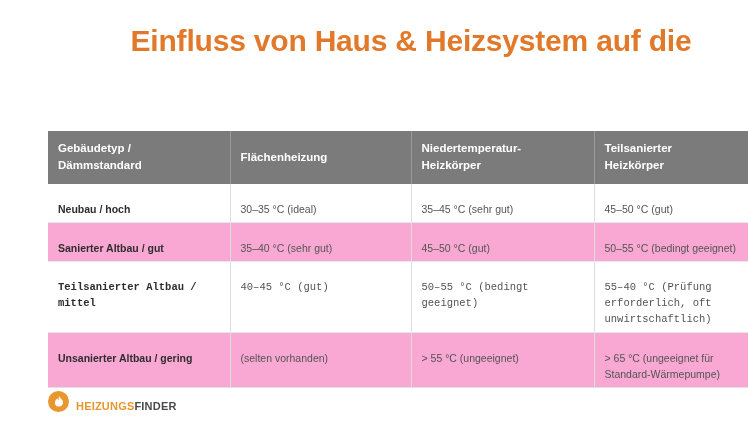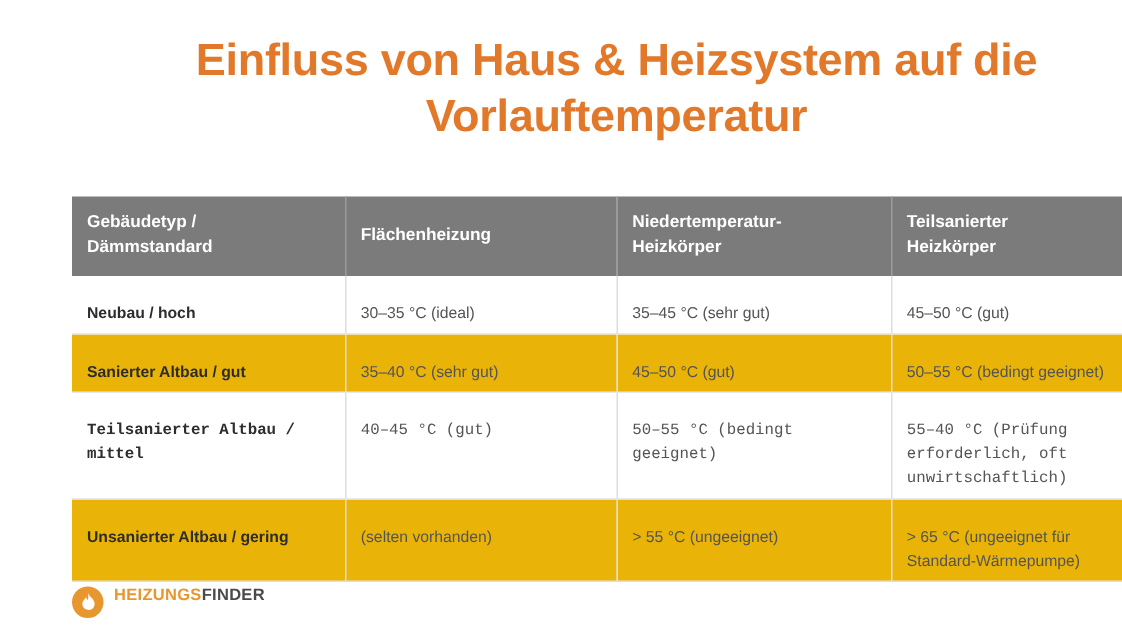--- a/index.html
+++ b/index.html
@@ -80,36 +80,36 @@
     border-right: 1px solid #dedede;
     border-bottom: 1px solid #e8e8e8;
     background: #ffffff;
   }
   table.matrix tbody td:last-child { border-right: none; }
   table.matrix tbody td.rowhead {
     color: #2d2d2d;
     font-weight: bold;
     font-size: 10.5px;
   }
-  table.matrix tbody tr.alt td { background: #eab308; }
+  table.matrix tbody tr.alt td { background: #f9a8d4; }
   table.matrix tbody tr:last-child td { border-bottom: 1px solid #e0e0e0; }
 
   .cell-line { display: block; }
 
   
   tr.tall td { padding-top: 6px; padding-bottom: 8px; font-family: Liberation Mono, monospace; }
   tr.last td { padding-top: 8px; padding-bottom: 14px; }
 
   
   .logo {
     position: absolute;
     left: 11px;
     top: 391px;
     display: flex;
-    align-items: flex-start;
+    align-items: flex-end;
     gap: 7px;
   }
   .logo-mark {
     width: 21px;
     height: 21px;
     border-radius: 50%;
     background: #e8962e;
     display: flex;
     align-items: center;
     justify-content: center;
@@ -125,21 +125,20 @@
   .logo-text .part-a { color: #e8962e; }
   .logo-text .part-b { color: #4a4a4a; }
 </style>
 </head>
 <body>
 
 <div class="slide">
 
   <div class="title-block">
     <div class="title-line">Einfluss von Haus &amp; Heizsystem auf die</div>
-    <div class="title-line">Vorlauftemperatur</div>
   </div>
 
   <div class="table-wrap">
     <table class="matrix">
       <colgroup>
         <col class="c1">
           <col class="c2">
           <col class="c3">
           <col class="c4">
       </colgroup>

